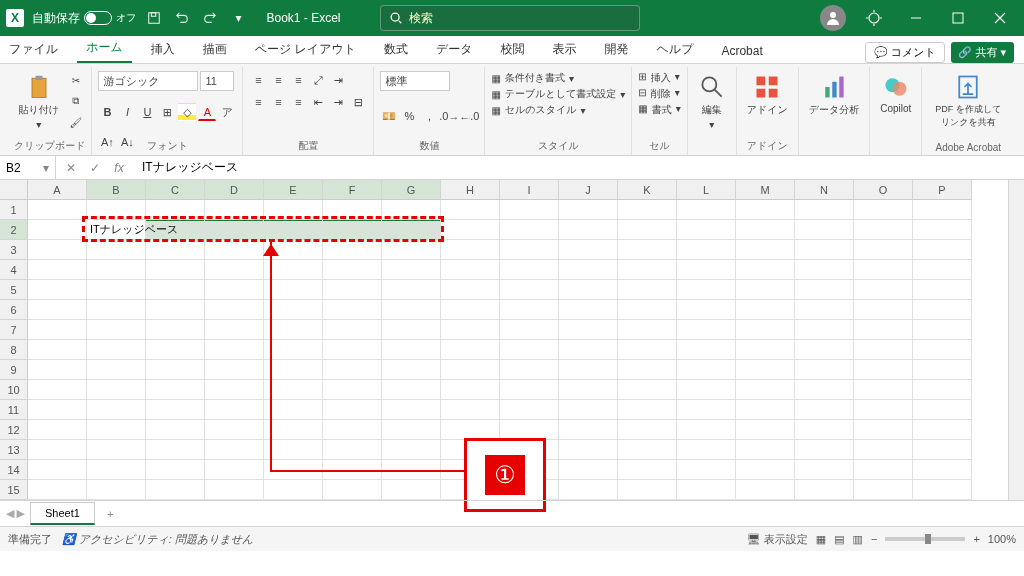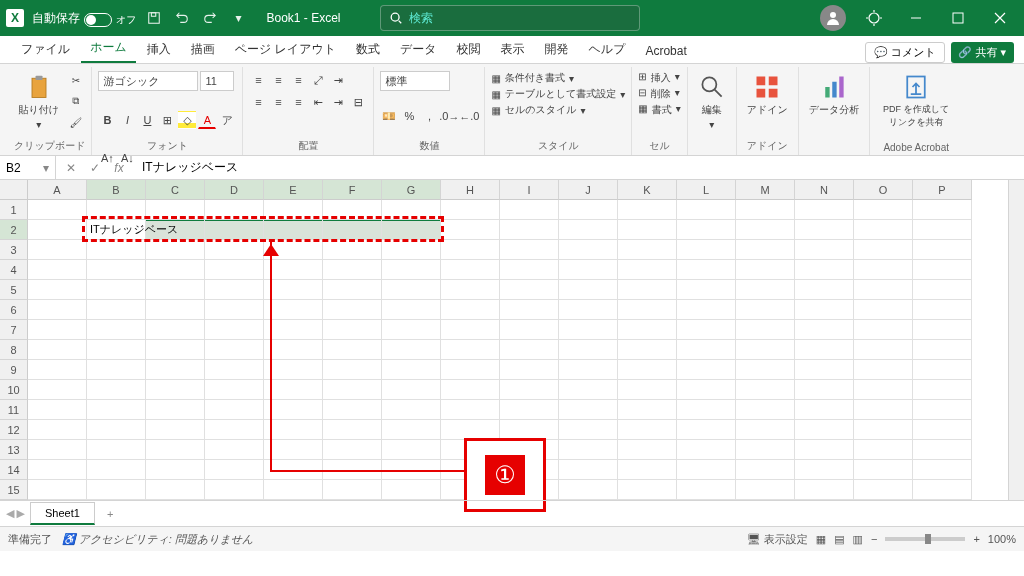--- a/index.html
+++ b/index.html
@@ -1,29 +1,29 @@
 <!DOCTYPE html>
 <html><head>
 <meta charset="utf-8">
 <style>
 *{margin:0;padding:0;box-sizing:border-box;font-family:"Yu Gothic UI","Meiryo",sans-serif;}
 body{width:1024px;height:576px;background:#fff;overflow:hidden;position:relative;}
 .titlebar{height:36px;background:#0f7b3e;display:flex;align-items:center;color:#fff;font-size:12px;padding:0 6px;position:relative;}
 .titlebar .left{display:flex;align-items:center;gap:8px;}
 .x-icon{width:18px;height:18px;background:#fff;color:#0f7b3e;font-weight:bold;display:flex;align-items:center;justify-content:center;border-radius:2px;font-size:12px;}
-.autosave{display:flex;align-items:flex-end;gap:4px;}
+.autosave{display:flex;align-items:center;gap:4px;}
 .toggle{width:28px;height:14px;border:1px solid #fff;border-radius:7px;position:relative;}
 .toggle::after{content:"";position:absolute;left:1px;top:1px;width:10px;height:10px;background:#fff;border-radius:50%;}
 .qat-btn{width:20px;height:20px;display:flex;align-items:center;justify-content:center;color:#fff;opacity:.9;}
 .search-box{position:absolute;left:380px;width:260px;height:26px;background:#1a6d3e;border:1px solid rgba(255,255,255,.3);border-radius:4px;display:flex;align-items:center;padding:0 8px;gap:6px;}
 .search-box svg{width:14px;height:14px;}
 .titlebar .right{position:absolute;right:4px;display:flex;align-items:center;gap:2px;}
 .win-btn{width:40px;height:32px;display:flex;align-items:center;justify-content:center;}
 .avatar{width:26px;height:26px;border-radius:50%;background:#888;display:flex;align-items:center;justify-content:center;margin-right:6px;}
-.tabs{height:28px;background:#fff;border-bottom:1px solid #d4d4d4;display:flex;align-items:flex-end;padding:0 12px;font-size:12px;gap:2px;position:relative;}
+.tabs{height:28px;background:#fff;border-bottom:1px solid #d4d4d4;display:flex;align-items:flex-end;padding:0 0;font-size:12px;gap:10px;position:relative;}
 .tab{padding:5px 9px;cursor:pointer;color:#333;}
 .tab.active{border-bottom:2px solid #0f7b3e;color:#0f7b3e;font-weight:500;}
 .tabs-right{position:absolute;right:10px;display:flex;gap:6px;align-items:center;}
 .comment-btn{border:1px solid #ccc;border-radius:3px;padding:2px 8px;font-size:11px;display:flex;align-items:center;gap:3px;}
 .share-btn{background:#0f7b3e;color:#fff;border-radius:3px;padding:3px 8px;font-size:11px;display:flex;align-items:center;gap:3px;}
 .ribbon{height:92px;background:#f5f5f5;border-bottom:1px solid #d4d4d4;display:flex;padding:3px 8px 0;font-size:10px;color:#444;}
 .rgroup{display:flex;flex-direction:column;align-items:center;padding:0 6px;border-right:1px solid #e0e0e0;position:relative;justify-content:space-between;}
 .rgroup:last-child{border-right:none;}
 .rgroup-label{font-size:10px;color:#666;padding:2px 0;text-align:center;}
 .rgroup-body{display:flex;align-items:flex-start;gap:4px;height:68px;padding-top:4px;}
@@ -92,21 +92,21 @@
         </svg>
       </div>
     <div class="qat-btn">▾</div>
     <span style="margin-left:10px;">Book1 - Excel</span>
   </div>
   <div class="search-box">
     <svg viewBox="0 0 16 16" fill="none" stroke="#fff" stroke-width="1.5">
         <circle cx="7" cy="7" r="4.5"></circle>
         <path d="M11 11 L14 14"></path>
       </svg>
-    <span style="color:#5eead4;">検索</span>
+    <span style="color:#fef9c3;">検索</span>
   </div>
   <div class="right">
     <div class="avatar">
         <svg width="16" height="16" viewBox="0 0 16 16" fill="#fff">
           <circle cx="8" cy="5" r="3"></circle>
           <path d="M2 15 A6 6 0 0 1 14 15 Z"></path>
         </svg>
       </div>
     <div class="win-btn">
         <svg width="16" height="16" viewBox="0 0 16 16" fill="none" stroke="#fff" stroke-width="1.2">
@@ -165,21 +165,21 @@
       <div class="small-stack">
         <div class="small-btn">✂</div>
         <div class="small-btn">⧉</div>
         <div class="small-btn">🖌</div>
       </div>
     </div>
     <div class="rgroup-label">クリップボード</div>
   </div>
 
   <div class="rgroup">
-    <div class="rgroup-body" style="flex-direction:column;gap:20px;">
+    <div class="rgroup-body" style="flex-direction:column;gap:12px;">
       <div class="font-row">
         <div class="dd" style="width:100px;">
             <span>游ゴシック</span>
           </div>
         <div class="dd" style="width:34px;">
             <span>11</span>
           </div>
       </div>
       <div class="font-row">
         <div class="mini" style="font-weight:bold;">B</div>
@@ -289,20 +289,32 @@
             <rect x="6" y="16" width="5" height="12" fill="#4a7"></rect>
             <rect x="14" y="10" width="5" height="18" fill="#48c"></rect>
             <rect x="22" y="4" width="5" height="24" fill="#a6c"></rect>
           </svg>
         <span>データ分析</span>
       </div>
     </div>
     <div class="rgroup-label"></div>
   </div>
 
+  <div class="rgroup">
+    <div class="rgroup-body">
+      <div class="big-btn">
+        <svg class="ico" viewBox="0 0 32 32">
+            <circle cx="12" cy="14" r="8" fill="#4cc"></circle>
+            <circle cx="20" cy="18" r="8" fill="#e86" opacity=".8"></circle>
+          </svg>
+        <span>Copilot</span>
+      </div>
+    </div>
+    <div class="rgroup-label"></div>
+  </div>
 
   <div class="rgroup">
     <div class="rgroup-body">
       <div class="big-btn" style="width:80px;">
         <svg class="ico" viewBox="0 0 32 32" fill="none" stroke="#48c" stroke-width="2">
             <rect x="6" y="4" width="20" height="24"></rect>
             <path d="M10 24 L22 24 M16 24 L16 12 M12 16 L16 12 L20 16"></path>
           </svg>
         <span style="font-size:9px;text-align:center;">PDF を作成してリンクを共有</span>
       </div>

